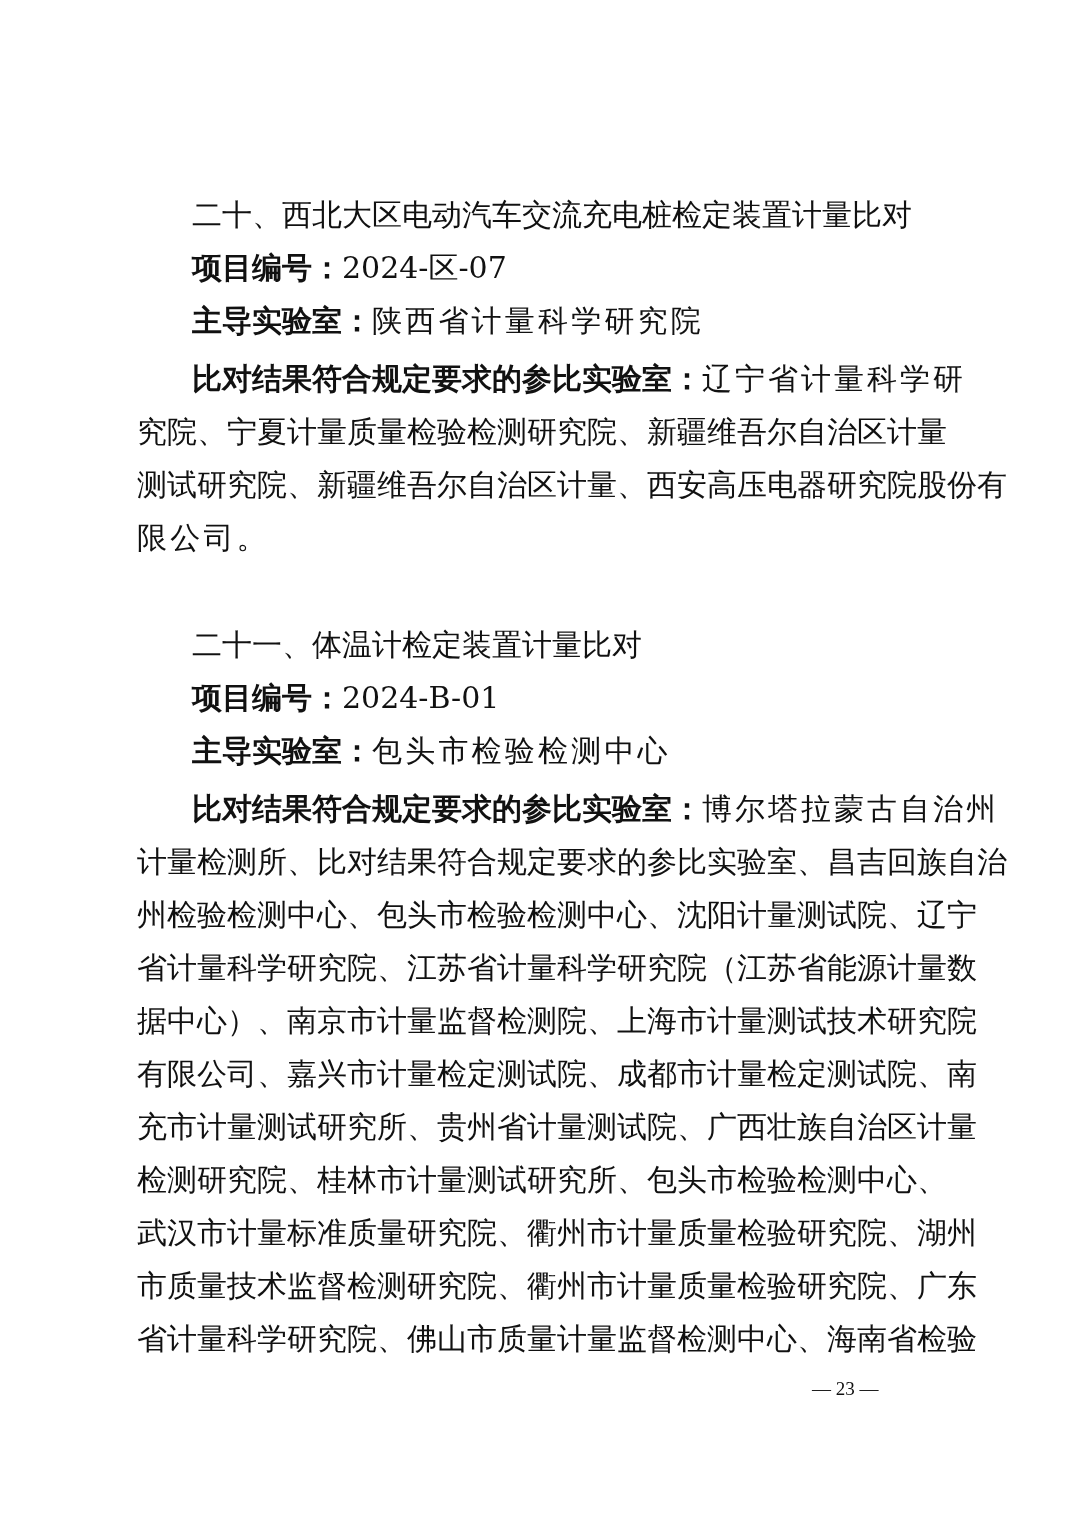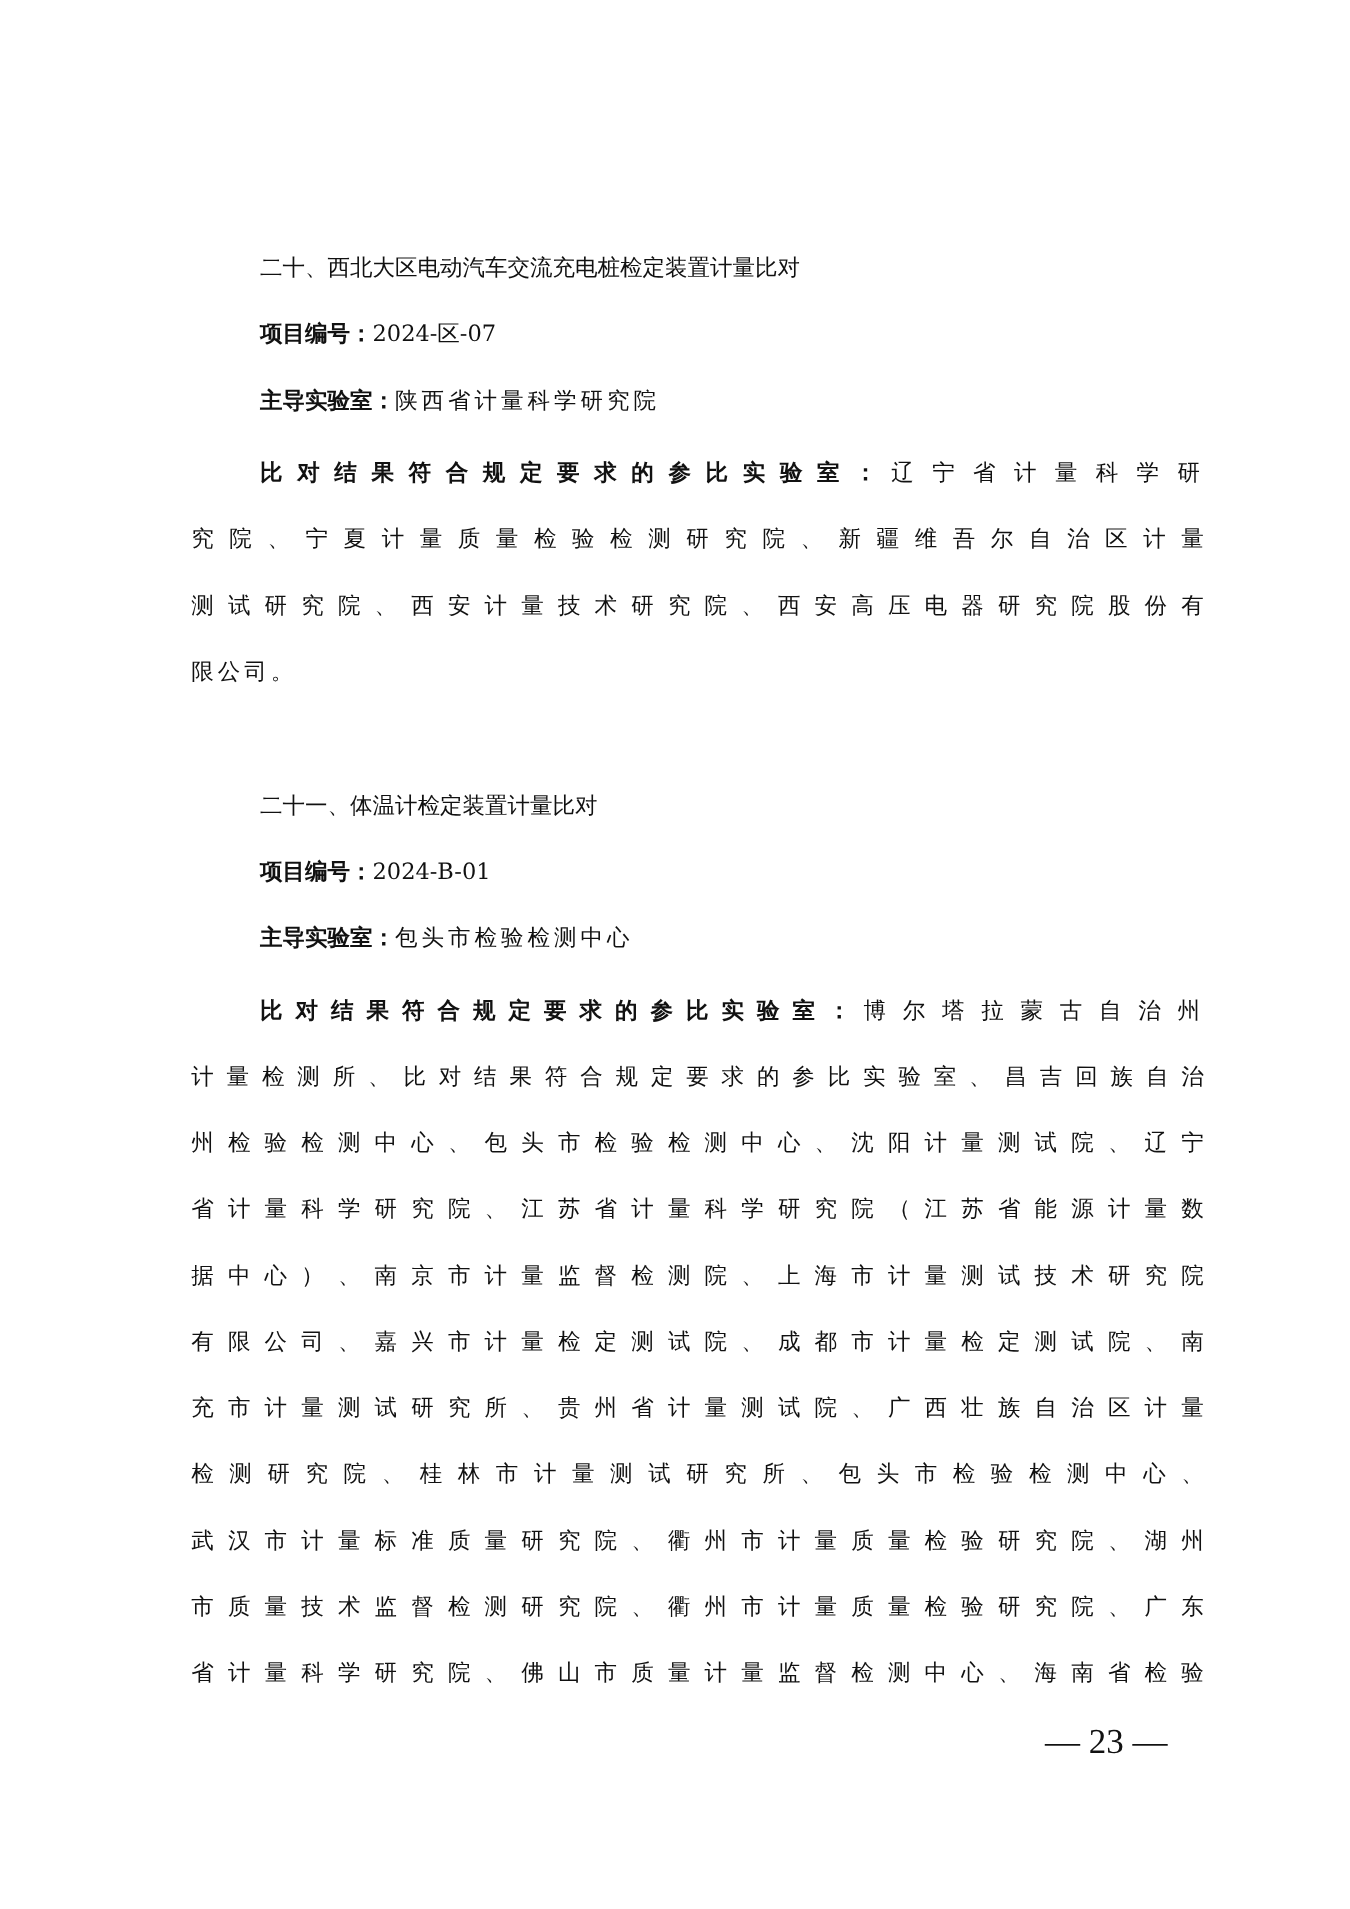--- a/index.html
+++ b/index.html
@@ -1,41 +1,41 @@
 <!DOCTYPE html>
 <html><head>
 <meta charset="utf-8">
 <style>
   html, body { margin:0; padding:0; background:#ffffff; }
   body { width:1080px; height:1527px; position:relative; overflow:hidden; color:#111; }
   .page { position:absolute; left:137px; top:0; width:810px; }
-  .line { position:absolute; left:16px; width:810px; font-size:18px; line-height:34px; white-space:nowrap; font-family:"DejaVu Serif","Liberation Serif",serif; letter-spacing:3.2px; }
+  .line { position:absolute; left:0; width:810px; font-size:30px; line-height:34px; white-space:nowrap; font-family:"DejaVu Serif","Liberation Serif",serif; letter-spacing:3.2px; }
   .justify { text-align:justify; text-align-last:justify; letter-spacing:0; }
   .heading { font-family:"DejaVu Sans","Liberation Sans",sans-serif; font-weight:normal; letter-spacing:0; }
   .label { font-family:"DejaVu Sans","Liberation Sans",sans-serif; font-weight:bold; letter-spacing:0; }
   .indent { padding-left:55px; box-sizing:border-box; }
-  .pagenum { position:absolute; left:812px; top:1378px; font-size:28px; font-family:"Liberation Serif",serif;margin-left:24px; }
+  .pagenum { position:absolute; left:812px; top:1378px; font-size:19px; font-family:"Liberation Serif",serif; }
 </style>
 </head>
 <body>
 
 <div class="page">
 
   <div class="line heading indent" style="top:198px">二十、西北大区电动汽车交流充电桩检定装置计量比对</div>
   <div class="line indent" style="top:251px">
     <span class="label">项目编号：</span><span style="letter-spacing:0">2024-区-07</span>
   </div>
   <div class="line indent" style="top:304px">
     <span class="label">主导实验室：</span><span>陕西省计量科学研究院</span>
   </div>
   <div class="line indent justify" style="top:362px">
     <span class="label">比对结果符合规定要求的参比实验室：</span><span style="letter-spacing:3px">辽宁省计量科学研</span>
   </div>
   <div class="line justify" style="top:415px">究院、宁夏计量质量检验检测研究院、新疆维吾尔自治区计量</div>
-  <div class="line justify" style="top:468px">测试研究院、西安计量技术研究院、西安高压电器研究院股份有</div>
+  <div class="line justify" style="top:468px">测试研究院、新疆维吾尔自治区计量、西安高压电器研究院股份有</div>
   <div class="line" style="top:521px">限公司。</div>
 
   <div class="line heading indent" style="top:628px">二十一、体温计检定装置计量比对</div>
   <div class="line indent" style="top:681px">
     <span class="label">项目编号：</span><span style="letter-spacing:0">2024-B-01</span>
   </div>
   <div class="line indent" style="top:734px">
     <span class="label">主导实验室：</span><span>包头市检验检测中心</span>
   </div>
   <div class="line indent justify" style="top:792px">

